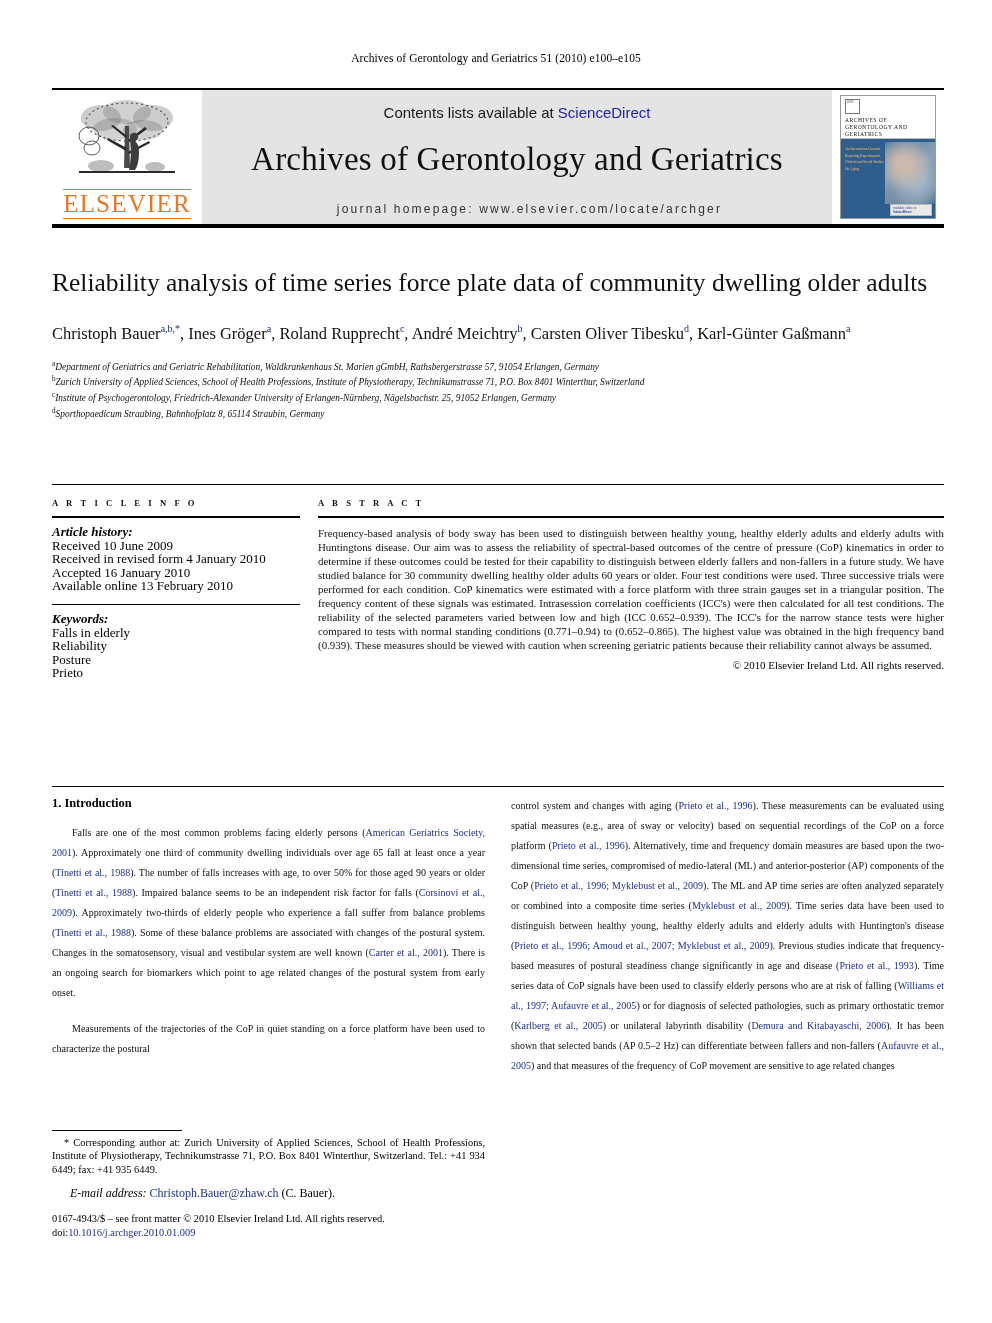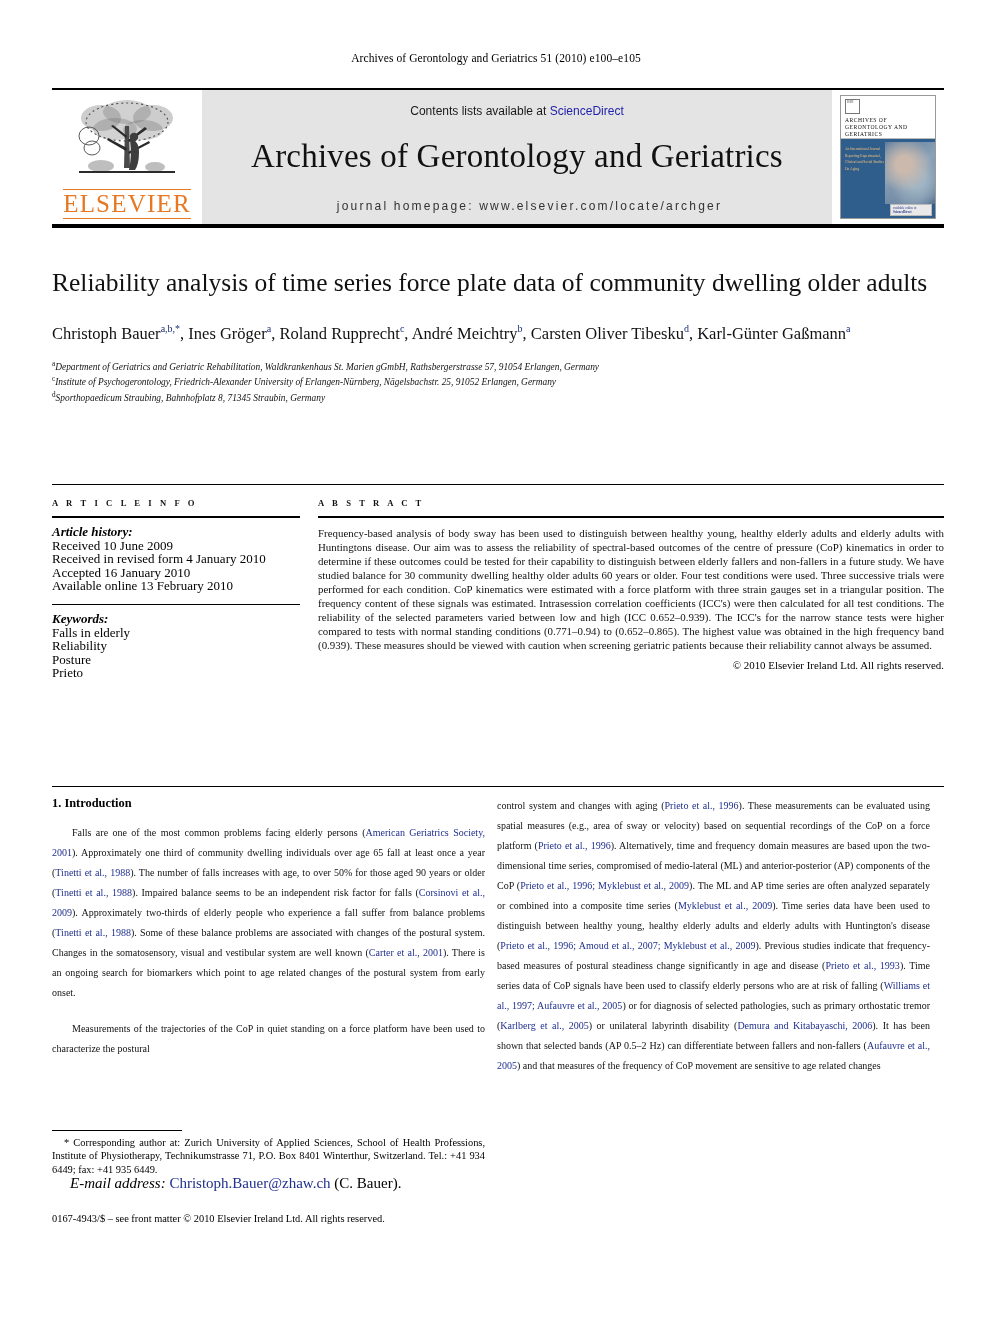--- a/index.html
+++ b/index.html
@@ -74,21 +74,21 @@
     flex: 1 1 auto;
     background: #e4e4e4;
     display: flex;
     flex-direction: column;
     align-items: center;
     justify-content: flex-start;
     padding-top: 14px;
     box-sizing: border-box;
   }
   .contents-line {
-    font-size: 12px;
+    font-size: 15px;
     font-family: "Liberation Sans", sans-serif;
     color: #1a1a1a;
   }
   .contents-line .sd {
     color: #2222aa;
     font-family: "Liberation Sans", sans-serif;
   }
   .journal-title {
     font-size: 33px;
     font-family: "Liberation Serif", serif;
@@ -253,21 +253,21 @@
     font-family: "Liberation Serif", serif;
   }
 
   
   .body-cols {
     position: absolute;
     top: 796px; left: 52px;
     width: 892px;
     height: 420px;
     display: flex;
-    gap: 12px;
+    gap: 26px;
   }
   .col { width: 433px; flex: 0 0 433px; }
   .sec-head {
     font-size: 12.4px;
     font-weight: bold;
     font-family: "Liberation Serif", serif;
     margin: 0 0 12px 0;
   }
   .para {
     font-size: 10px;
@@ -289,21 +289,21 @@
     width: 433px;
   }
   .fn-rule { border-top: 1.1px solid #000; width: 130px; margin-bottom: 5px; }
   .fn-text {
     font-size: 10.4px;
     line-height: 13.4px;
     text-align: justify;
     font-family: "Liberation Serif", serif;
   }
   .fn-text .lead { padding-left: 12px; }
-  .fn-email { margin-top: 1px; padding-left: 18px; font-size: 15px; line-height: 13.4px; }
+  .fn-email { margin-top: 11px; padding-left: 18px; font-size: 12px; line-height: 13.4px; }
   .fn-email i { font-style: italic; }
 
   .imprint {
     position: absolute;
     left: 52px; top: 1212px;
     width: 433px;
     font-size: 10.4px;
     line-height: 13.6px;
     font-family: "Liberation Serif", serif;
   }
@@ -368,22 +368,23 @@
         </div>
       </div>
     </div>
   </div>
 
   <div class="title-block">
     <h1 class="paper-title">Reliability analysis of time series force plate data of community dwelling older adults</h1>
     <div class="authors">Christoph Bauer<sup>a,b,*</sup>, Ines Gröger<sup>a</sup>, Roland Rupprecht<sup>c</sup>, André Meichtry<sup>b</sup>, Carsten Oliver Tibesku<sup>d</sup>, Karl-Günter Gaßmann<sup>a</sup></div>
     <div class="affiliations">
       <div class="aff-line"><sup>a</sup><span>Department of Geriatrics and Geriatric Rehabilitation, Waldkrankenhaus St. Marien gGmbH, Rathsbergerstrasse 57, 91054 Erlangen, Germany</span></div>
+      <div class="aff-line"><sup>b</sup><span>Zurich University of Applied Sciences, School of Health Professions, Institute of Physiotherapy, Technikumstrasse 71, P.O. Box 8401 Winterthur, Switzerland</span></div>
       <div class="aff-line"><sup>c</sup><span>Institute of Psychogerontology, Friedrich-Alexander University of Erlangen-Nürnberg, Nägelsbachstr. 25, 91052 Erlangen, Germany</span></div>
-      <div class="aff-line"><sup>d</sup><span>Sporthopaedicum Straubing, Bahnhofplatz 8, 71345 Straubin, Germany</span></div>
+      <div class="aff-line"><sup>d</sup><span>Sporthopaedicum Straubing, Bahnhofplatz 8, 65114 Straubin, Germany</span></div>
     </div>
   </div>
 
   <div class="rule-full" style="top:484px;"></div>
 
   <div class="info-abstract">
 
     <div class="info-col">
       <div class="sec-label">A R T I C L E    I N F O</div>
       <div class="thick-rule"></div>
@@ -432,15 +433,16 @@
     </div>
     <div class="fn-email">
       <i>E-mail address:</i>
       <span class="link">Christoph.Bauer@zhaw.ch</span>
       <span>(C. Bauer).</span>
     </div>
   </div>
 
   <div class="imprint">
     <div>0167-4943/$ – see front matter © 2010 Elsevier Ireland Ltd. All rights reserved.</div>
+    <div><span>doi:</span><span class="doi-link">10.1016/j.archger.2010.01.009</span></div>
   </div>
 
 </div>
 
 </body></html>

